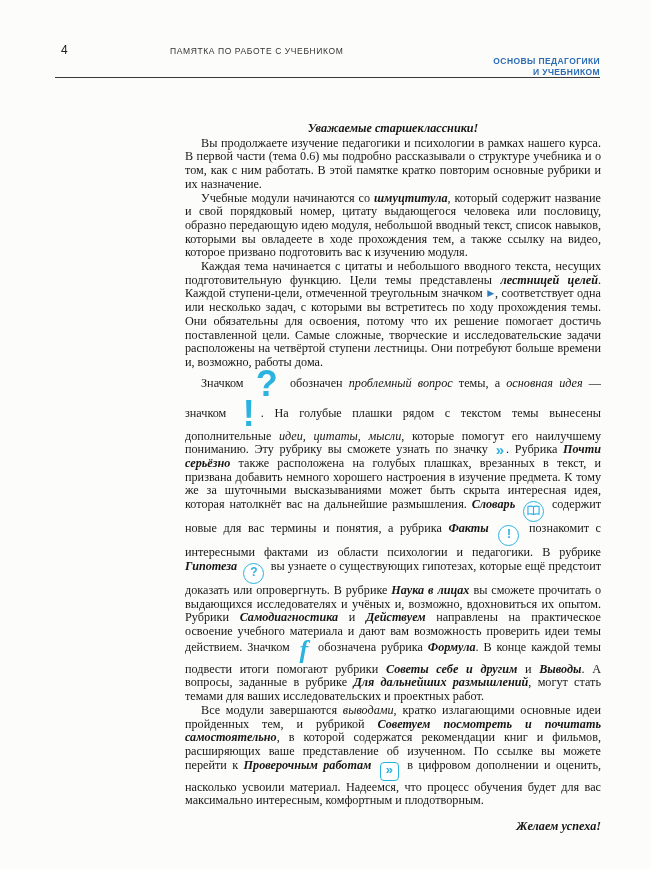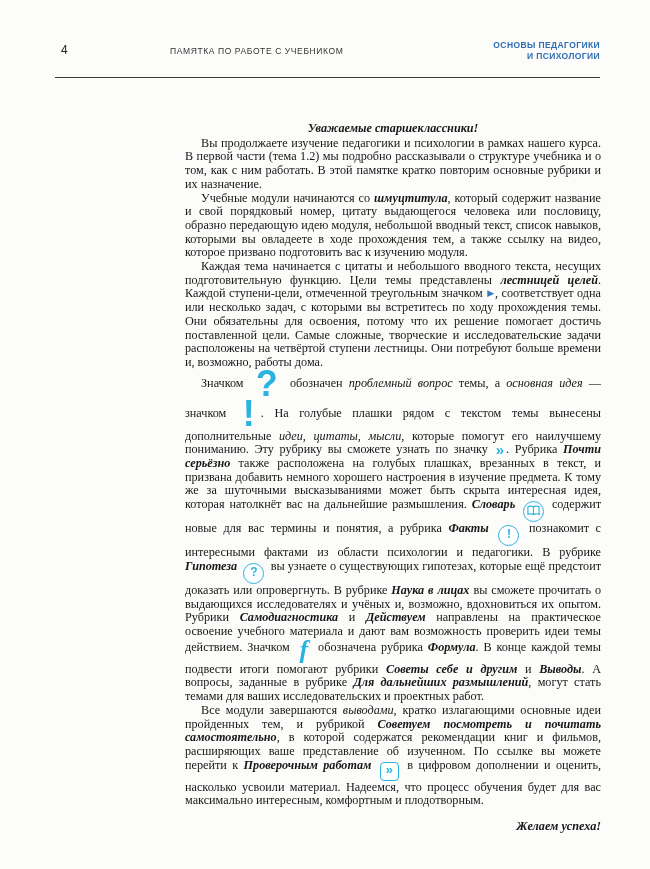--- a/index.html
+++ b/index.html
@@ -7,21 +7,21 @@
     width:650px;height:869px;position:relative;overflow:hidden;
     background:#fcfcfb;margin:0 auto;
     font-family:"Liberation Serif", serif;color:#161616;
   }
   
   .header{position:absolute;left:55px;top:38px;width:545px;height:30px;
     font-family:"Liberation Sans", sans-serif;}
   .pagenum{position:absolute;left:6px;top:5px;font-size:12px;color:#222;}
   .running{position:absolute;left:115px;top:8px;font-size:8.5px;
     letter-spacing:0.6px;color:#333;}
-  .edition{position:absolute;right:0;top:2px;text-align:right;
+  .edition{position:absolute;right:0;top:18px;text-align:right;
     font-size:8.5px;font-weight:bold;color:#2d6db4;line-height:11px;
     letter-spacing:0.4px;}
   .rule{position:absolute;left:55px;top:77px;width:545px;height:1px;
     background:#3a3a3a;}
   
   .body{
     position:absolute;left:185px;top:122px;width:416px;
     font-size:12.2px;line-height:13.7px;text-align:justify;
     -webkit-hyphens:auto;hyphens:auto;
   }
@@ -58,29 +58,29 @@
 </head>
 <body>
 
 <div class="page">
 
   <div class="header">
     <div class="pagenum">4</div>
     <div class="running">ПАМЯТКА ПО РАБОТЕ С УЧЕБНИКОМ</div>
     <div class="edition">
       <div>ОСНОВЫ ПЕДАГОГИКИ</div>
-      <div>И ПСИХОЛОГИИ</div>
+      <div>И УЧЕБНИКОМ</div>
     </div>
   </div>
 
   <div class="rule"></div>
 
   <div class="body">
       <p class="para head"><span class="bibo">Уважаемые старшеклассники!</span></p>
-      <p class="para"><span>Вы продолжаете изучение педагогики и психологии в рамках нашего курса. В первой части (тема 1.2) мы подробно рассказывали о структуре учебника и о том, как с ним работать. В этой памятке кратко повторим основные рубрики и их назначение.</span></p>
+      <p class="para"><span>Вы продолжаете изучение педагогики и психологии в рамках нашего курса. В первой части (тема 0.6) мы подробно рассказывали о структуре учебника и о том, как с ним работать. В этой памятке кратко повторим основные рубрики и их назначение.</span></p>
       <p class="para"><span>Учебные модули начинаются со </span><span class="bibo">шмуцтитула</span><span>, который содержит название и свой порядковый номер, цитату выдающегося человека или пословицу, образно передающую идею модуля, небольшой вводный текст, список навыков, которыми вы овладеете в ходе прохождения тем, а также ссылку на видео, которое призвано подготовить вас к изучению модуля.</span></p>
       <p class="para"><span>Каждая тема начинается с цитаты и небольшого вводного текста, несущих подготовительную функцию. Цели темы представлены </span><span class="bibo">лестницей целей</span><span>. Каждой ступени-цели, отмеченной треугольным значком </span><span class="icon ic-step-triangle">▶</span><span>, соответствует одна или несколько задач, с которыми вы встретитесь по ходу прохождения темы. Они обязательны для освоения, потому что их решение помогает достичь поставленной цели. Самые сложные, творческие и исследовательские задачи расположены на четвёртой ступени лестницы. Они потребуют больше времени и, возможно, работы дома.</span></p>
       <p class="para"><span>Значком </span><span class="icon ic-question-big">?</span><span> обозначен </span><span class="it">проблемный вопрос</span><span> темы, а </span><span class="it">основная идея</span><span> — значком </span><span class="icon ic-exclam-big">!</span><span>. На голубые плашки рядом с текстом темы вынесены дополнительные </span><span class="it">идеи, цитаты, мысли</span><span>, которые помогут его наилучшему пониманию. Эту рубрику вы сможете узнать по значку </span><span class="icon ic-plate-chevron">»</span><span>. Рубрика </span><span class="bibo">Почти серьёзно</span><span> также расположена на голубых плашках, врезанных в текст, и призвана добавить немного хорошего настроения в изучение предмета. К тому же за шуточными высказываниями может быть скрыта интересная идея, которая натолкнёт вас на дальнейшие размышления. </span><span class="bibo">Словарь</span><span> </span><span class="icon ic-dictionary"><svg width="13" height="11" viewBox="0 0 14 11">
             <path d="M7 1.6 C5.6 0.6 2.4 0.5 1 1.3 L1 9.6 C2.4 8.8 5.6 8.9 7 9.9 C8.4 8.9 11.6 8.8 13 9.6 L13 1.3 C11.6 0.5 8.4 0.6 7 1.6 Z M7 1.6 L7 9.9" fill="none" stroke="#2bb3e0" stroke-width="1.2"></path>
           </svg></span><span> содержит новые для вас термины и понятия, а рубрика </span><span class="bibo">Факты</span><span> </span><span class="icon ic-facts">!</span><span> познакомит с интересными фактами из области психологии и педагогики. В рубрике </span><span class="bibo">Гипотеза</span><span> </span><span class="icon ic-hypothesis">?</span><span> вы узнаете о существующих гипотезах, которые ещё предстоит доказать или опровергнуть. В рубрике </span><span class="bibo">Наука в лицах</span><span> вы сможете прочитать о выдающихся исследователях и учёных и, возможно, вдохновиться их опытом. Рубрики </span><span class="bibo">Самодиагностика</span><span> и </span><span class="bibo">Действуем</span><span> направлены на практическое освоение учебного материала и дают вам возможность проверить идеи темы действием. Значком </span><span class="icon ic-formula">f</span><span> обозначена рубрика </span><span class="bibo">Формула</span><span>. В конце каждой темы подвести итоги помогают рубрики </span><span class="bibo">Советы себе и другим</span><span> и </span><span class="bibo">Выводы</span><span>. А вопросы, заданные в рубрике </span><span class="bibo">Для дальнейших размышлений</span><span>, могут стать темами для ваших исследовательских и проектных работ.</span></p>
       <p class="para"><span>Все модули завершаются </span><span class="it">выводами</span><span>, кратко излагающими основные идеи пройденных тем, и рубрикой </span><span class="bibo">Советуем посмотреть и почитать самостоятельно</span><span>, в которой содержатся рекомендации книг и фильмов, расширяющих ваше представление об изученном. По ссылке вы можете перейти к </span><span class="bibo">Проверочным работам</span><span> </span><span class="icon ic-check-arrow">»</span><span> в цифровом дополнении и оценить, насколько усвоили материал. Надеемся, что процесс обучения будет для вас максимально интересным, комфортным и плодотворным.</span></p>
       <p class="para closing"><span class="bibo">Желаем успеха!</span></p>
     </div>
 
 </div>

